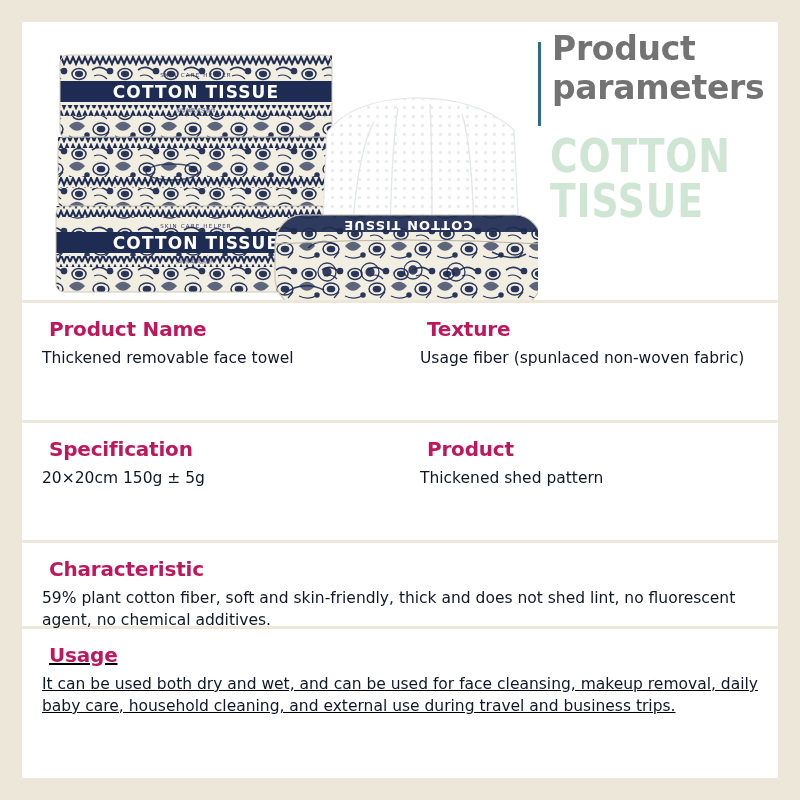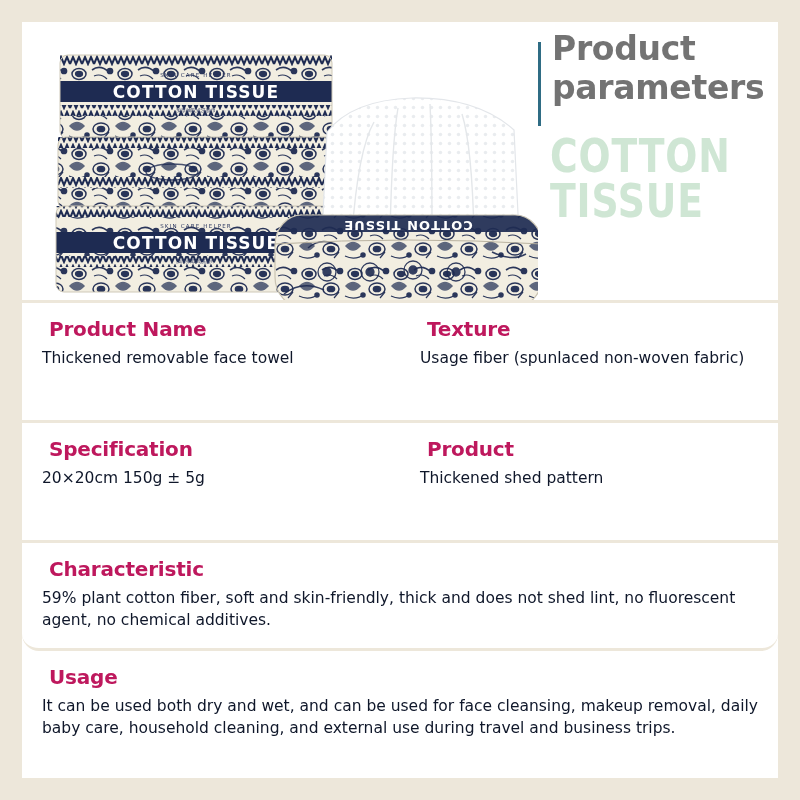--- a/index.html
+++ b/index.html
@@ -80,22 +80,22 @@
     color:#be185d;
     letter-spacing:-0.2px;
   }
   p.val{
     margin:0;
     font-size:15.5px;
     line-height:1.42;
     color:#0f172a;
   }
   .row-pair{height:120px;}
-  .row-char{height:108px;border-radius:17px;}
-  .row-usage{height:auto;}
+  .row-char{height:86px;}
+  .row-usage{height:auto;text-decoration:underline;}
 </style>
 </head>
 <body>
 
 <div class="frame">
 
   <div class="hero">
 
     <div class="photo">
       <svg width="516" height="278" viewBox="0 0 516 278">

